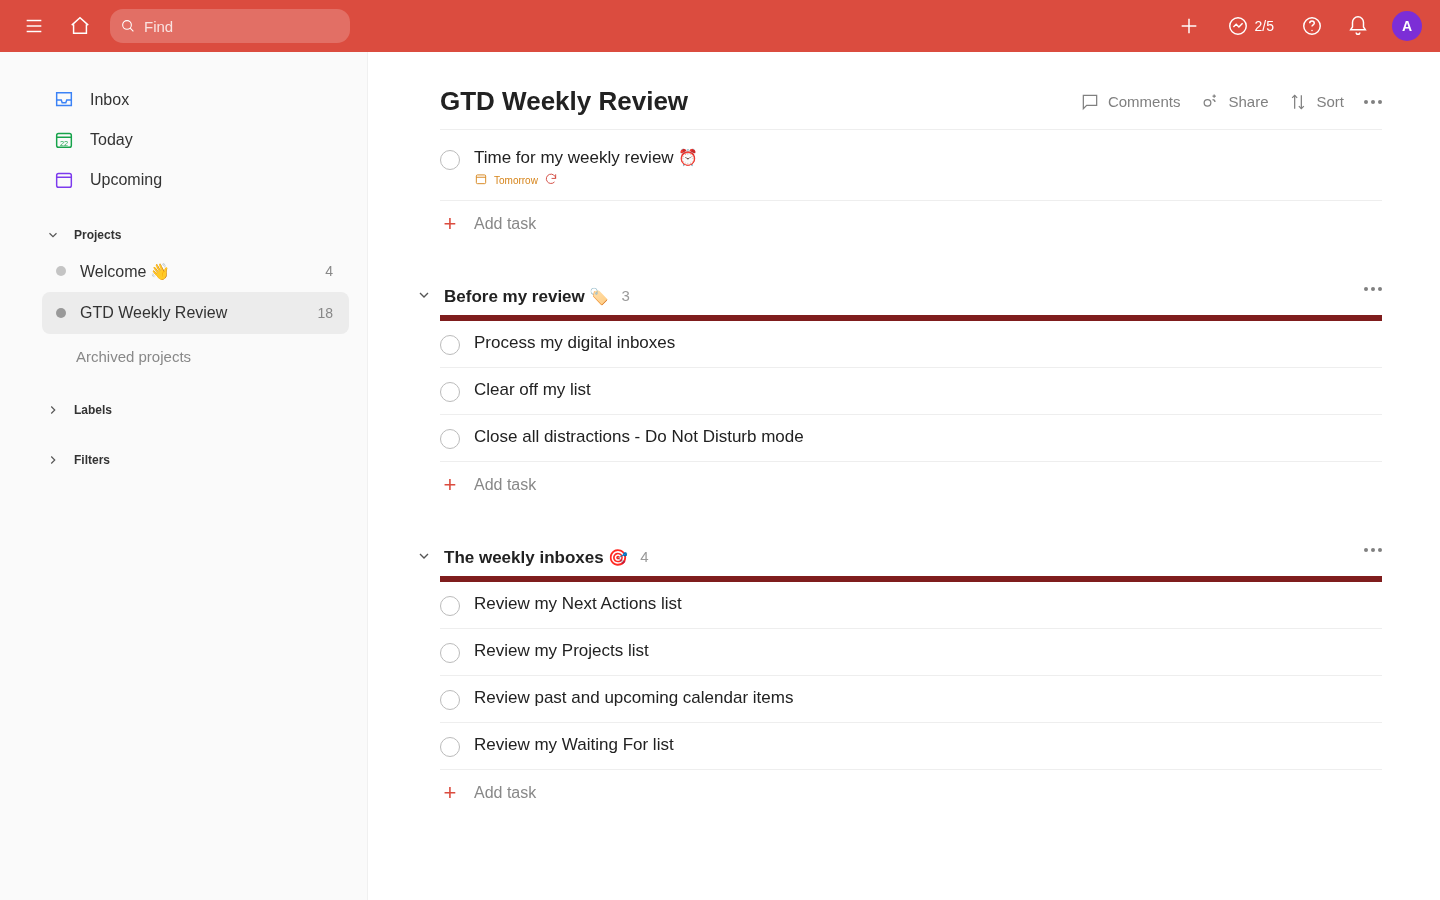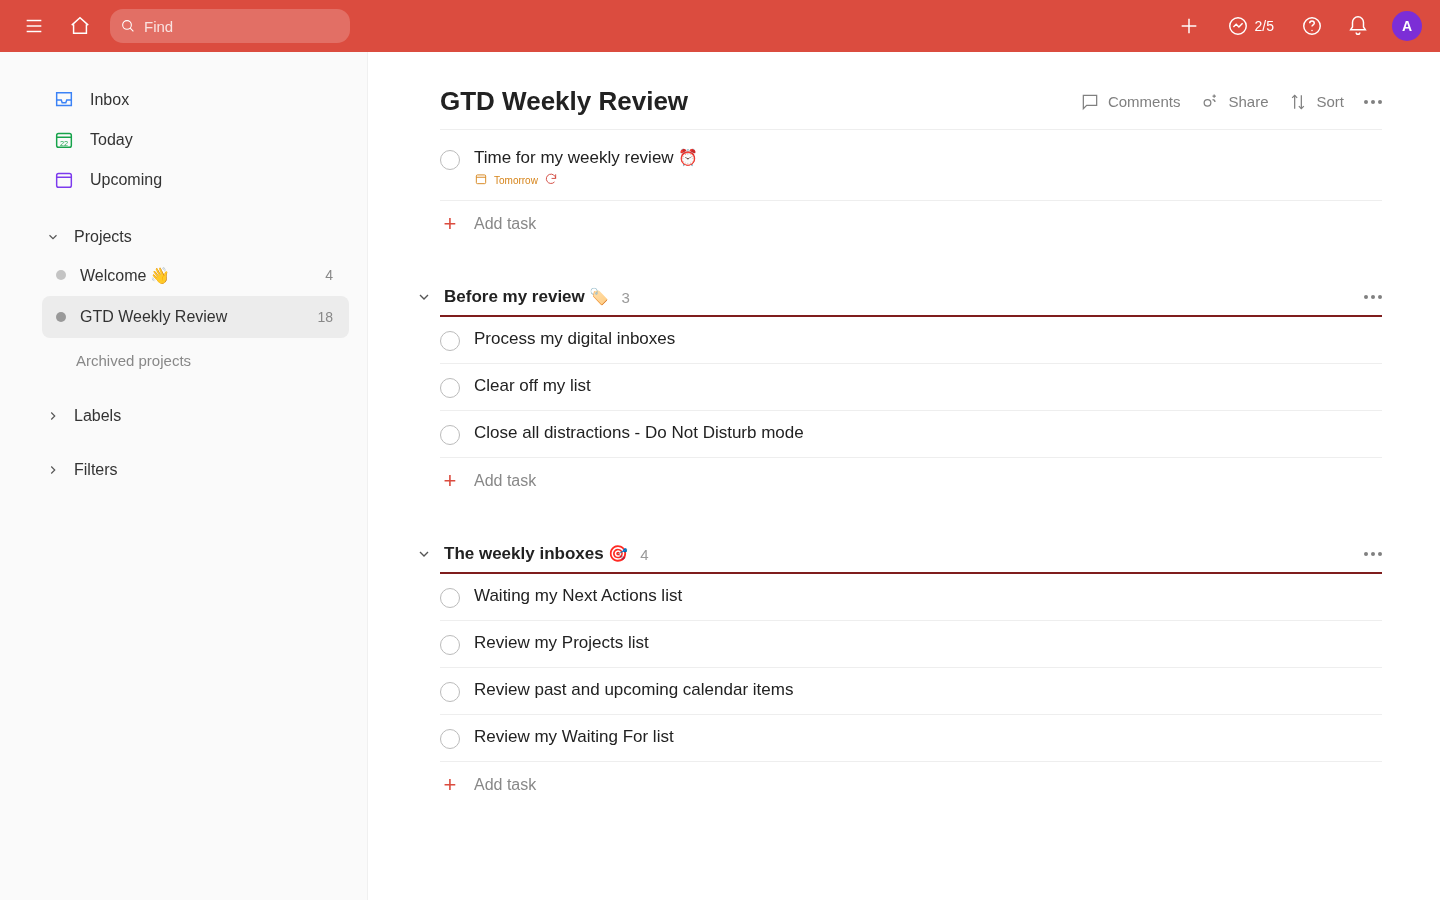--- a/index.html
+++ b/index.html
@@ -22,21 +22,21 @@
 .main { display:flex; height:calc(900px - 52px); }
 .sidebar { width:368px; background:#fafafa; border-right:1px solid #f0f0f0; padding:28px 18px 0 42px; }
 .content { flex:1; padding:34px 58px 0 72px; overflow-y:auto; }
 
 
 .nav-item { display:flex; align-items:center; height:40px; padding:0 10px; border-radius:6px; cursor:pointer; font-size:16px; color:#333; gap:14px; }
 .nav-item .icon { width:24px; height:24px; display:flex; align-items:center; justify-content:center; }
 
 .sec-head { display:flex; align-items:center; gap:10px; padding:10px 6px 8px 0px; cursor:pointer; margin-top:18px;}
 .sec-head .chev { width:22px; display:flex; justify-content:center; color:#666; }
-.sec-head span.title { font-size:16px; font-weight:400; color:#333; }
+.sec-head span.title { font-size:12px; font-weight:700; color:#333; }
 
 .proj-item { display:flex; align-items:center; height:42px; padding:0 10px; border-radius:8px; cursor:pointer; font-size:16px; color:#333; gap:12px; margin-left:0px;}
 .proj-item.active { background:#ececec; }
 .proj-item .dot { width:10px; height:10px; border-radius:50%; background:#c4c4c4; flex-shrink:0; margin-left:4px; margin-right:2px;}
 .proj-item .count { margin-left:auto; font-size:14px; color:#888; padding-right:6px;}
 .archived { padding-left:34px; font-size:15px; color:#888; margin-top:14px; cursor:pointer; }
 
 
 .page-head { display:flex; align-items:center; padding-bottom:12px; }
 .page-title { font-size:26px; font-weight:700; color:#222; }
@@ -54,21 +54,21 @@
 .task .title { font-size:17px; color:#222; }
 .task .meta { display:flex; align-items:center; gap:6px; margin-top:4px; font-size:10px; color:#d1453b; }
 .task .meta svg { stroke:#d1453b; fill:none; }
 .task .meta .cal-icn svg { stroke:#d6841a;}
 .task .meta .date { color:#d6841a; }
 .add-task { display:flex; align-items:center; gap:14px; padding:12px 0; color:#888; cursor:pointer; font-size:16px; }
 .add-task .plus { color:#db4c3f; font-size:22px; font-weight:300; width:20px; text-align:center; line-height:1;}
 
 
 .section { margin-top:40px; }
-.section-head { display:flex; align-items:center; gap:8px; border-bottom:2px solid #7f1d1d; padding-bottom:8px;}
+.section-head { display:flex; align-items:flex-start; gap:8px; border-bottom:6px solid #7f1d1d; padding-bottom:8px;}
 .section-head .chev { cursor:pointer; display:flex; align-items:center; color:#555; margin-left:-24px; width:20px;}
 .section-head .name { font-size:17px; font-weight:700; color:#222; }
 .section-head .cnt { font-size:15px; color:#999; margin-left:4px;}
 .section-head .more { margin-left:auto; }
 
 .emoji { font-size:16px; }
 </style>
 </head>
 <body>
 
@@ -309,21 +309,21 @@
         <span class="cnt">4</span>
         <div class="dots more">
             <i></i>
             <i></i>
             <i></i>
           </div>
       </div>
       <div class="task">
           <span class="chk"></span>
           <div class="body">
-            <div class="title">Waiting my Next Actions list</div>
+            <div class="title">Review my Next Actions list</div>
           </div>
         </div>
       <div class="task">
           <span class="chk"></span>
           <div class="body">
             <div class="title">Review my Projects list</div>
           </div>
         </div>
       <div class="task">
           <span class="chk"></span>

